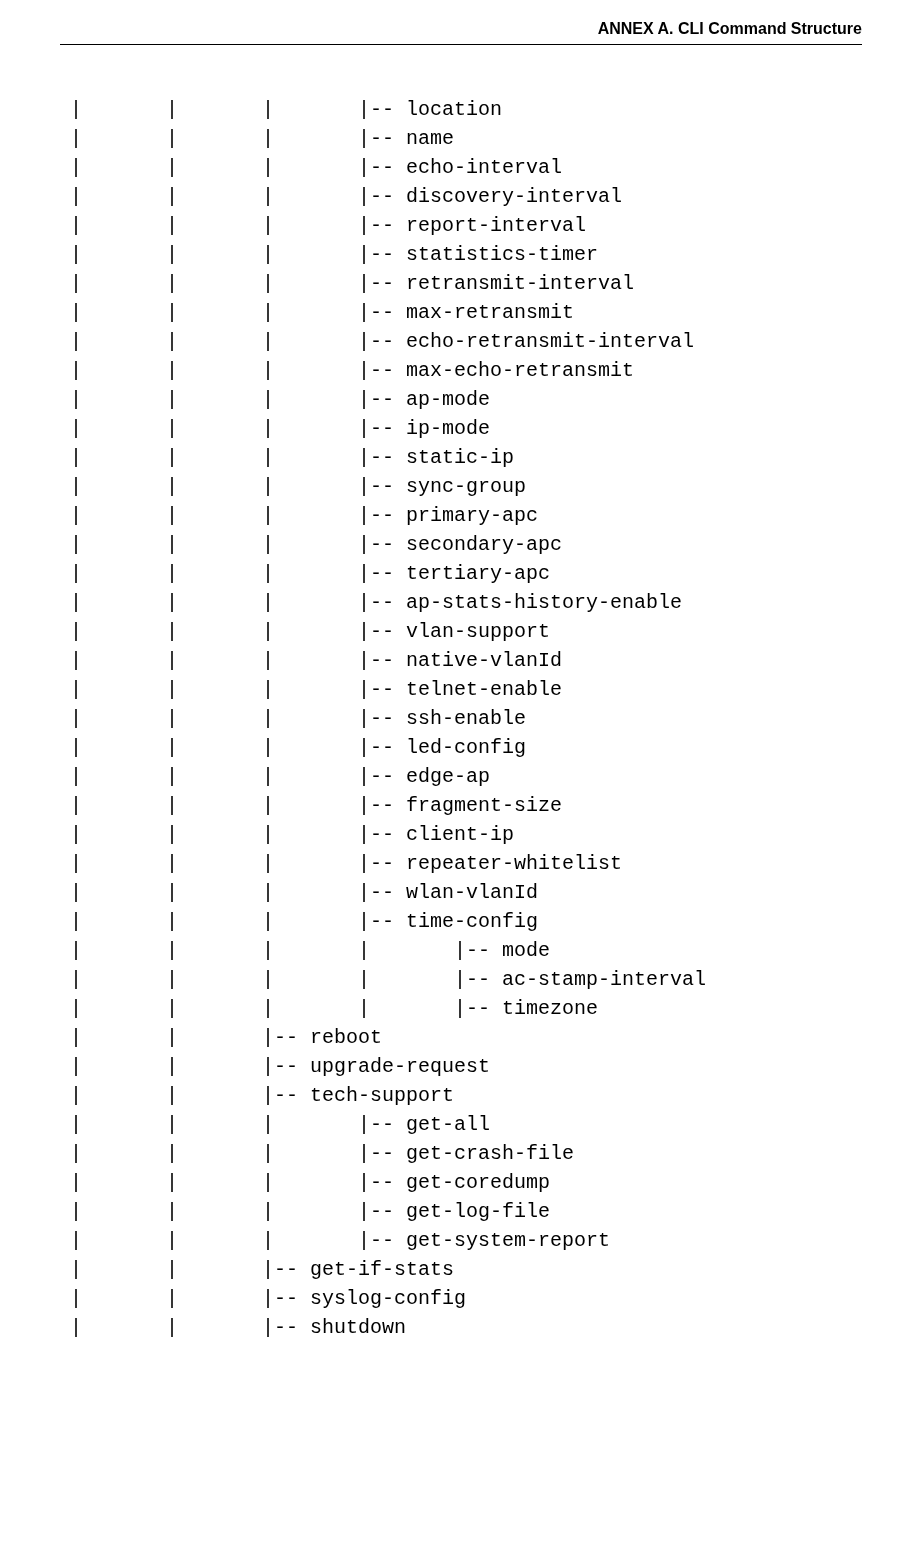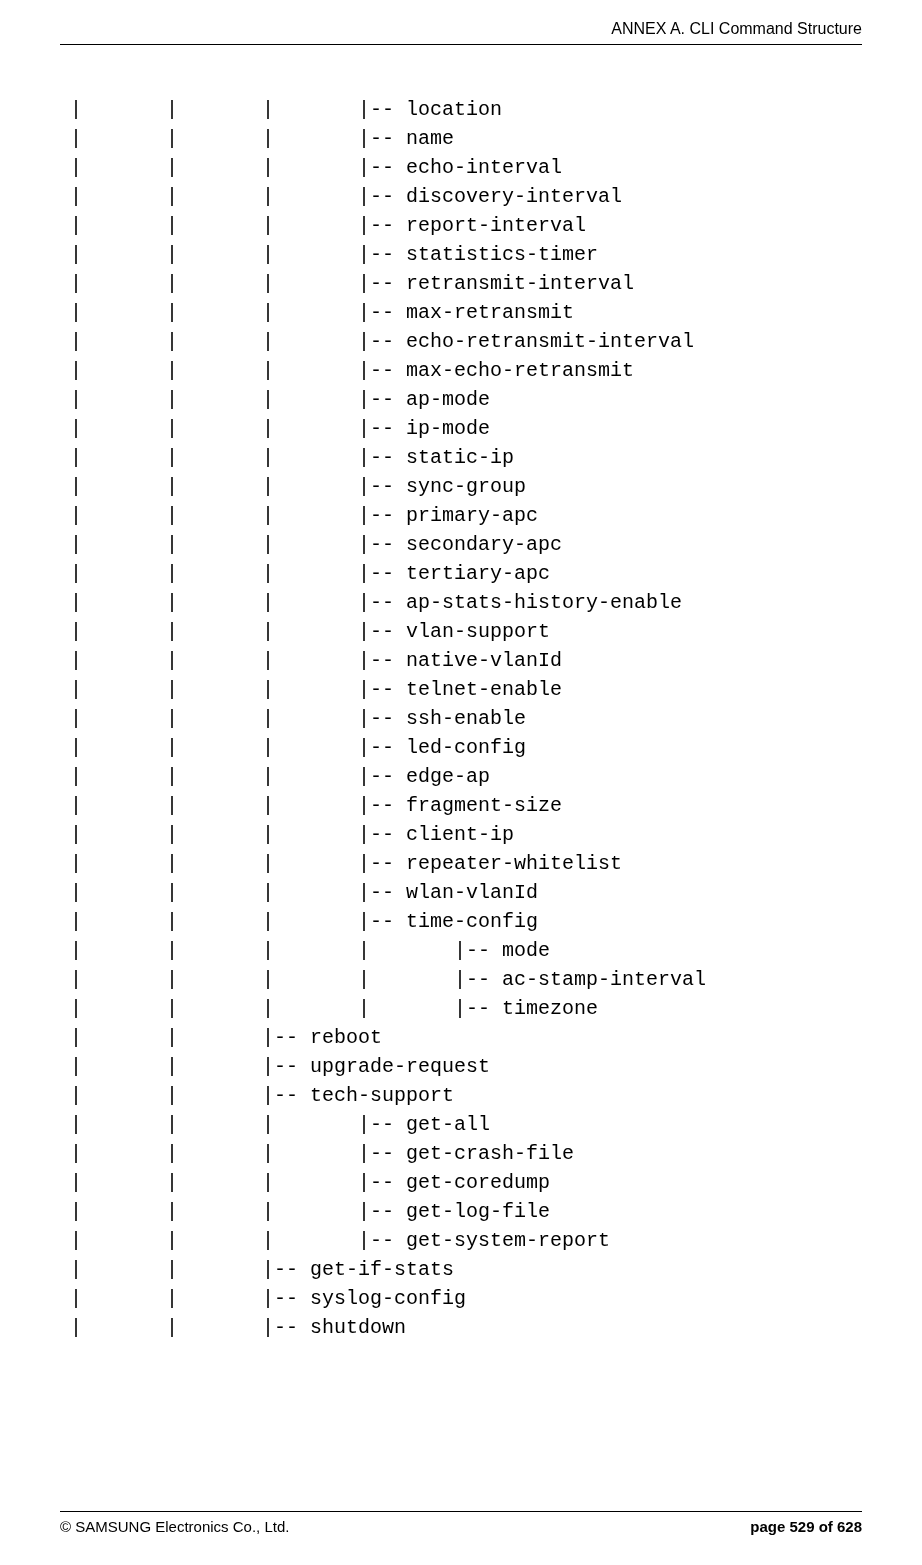--- a/index.html
+++ b/index.html
@@ -15,21 +15,21 @@
       position: relative;
     }
     .page {
       width: 100%;
       height: 100%;
       padding: 20px 60px 0 60px;
       position: relative;
     }
     .header {
       text-align: right;
-      font-weight: normal;
+      font-weight: bold;
       font-size: 16px;
       padding-bottom: 6px;
       border-bottom: 1.5px solid #000;
       margin-bottom: 50px;
     }
     .content {
       font-family: Liberation Mono, monospace;
       font-size: 20px;
       line-height: 1.45;
       white-space: pre;
@@ -52,17 +52,13 @@
     }
   </style>
 </head>
 <body>
 
 <div class="page">
   <div class="header">
     <span>ANNEX A. CLI Command Structure</span>
   </div>
   <div class="content" id="tree-content"><div>|       |       |       |-- location</div><div>|       |       |       |-- name</div><div>|       |       |       |-- echo-interval</div><div>|       |       |       |-- discovery-interval</div><div>|       |       |       |-- report-interval</div><div>|       |       |       |-- statistics-timer</div><div>|       |       |       |-- retransmit-interval</div><div>|       |       |       |-- max-retransmit</div><div>|       |       |       |-- echo-retransmit-interval</div><div>|       |       |       |-- max-echo-retransmit</div><div>|       |       |       |-- ap-mode</div><div>|       |       |       |-- ip-mode</div><div>|       |       |       |-- static-ip</div><div>|       |       |       |-- sync-group</div><div>|       |       |       |-- primary-apc</div><div>|       |       |       |-- secondary-apc</div><div>|       |       |       |-- tertiary-apc</div><div>|       |       |       |-- ap-stats-history-enable</div><div>|       |       |       |-- vlan-support</div><div>|       |       |       |-- native-vlanId</div><div>|       |       |       |-- telnet-enable</div><div>|       |       |       |-- ssh-enable</div><div>|       |       |       |-- led-config</div><div>|       |       |       |-- edge-ap</div><div>|       |       |       |-- fragment-size</div><div>|       |       |       |-- client-ip</div><div>|       |       |       |-- repeater-whitelist</div><div>|       |       |       |-- wlan-vlanId</div><div>|       |       |       |-- time-config</div><div>|       |       |       |       |-- mode</div><div>|       |       |       |       |-- ac-stamp-interval</div><div>|       |       |       |       |-- timezone</div><div>|       |       |-- reboot</div><div>|       |       |-- upgrade-request</div><div>|       |       |-- tech-support</div><div>|       |       |       |-- get-all</div><div>|       |       |       |-- get-crash-file</div><div>|       |       |       |-- get-coredump</div><div>|       |       |       |-- get-log-file</div><div>|       |       |       |-- get-system-report</div><div>|       |       |-- get-if-stats</div><div>|       |       |-- syslog-config</div><div>|       |       |-- shutdown</div></div>
-  <div class="footer">
-    <span class="left">© SAMSUNG Electronics Co., Ltd.</span>
-    <span class="right">page 529 of 628</span>
-  </div>
 </div>
 
 </body></html>

